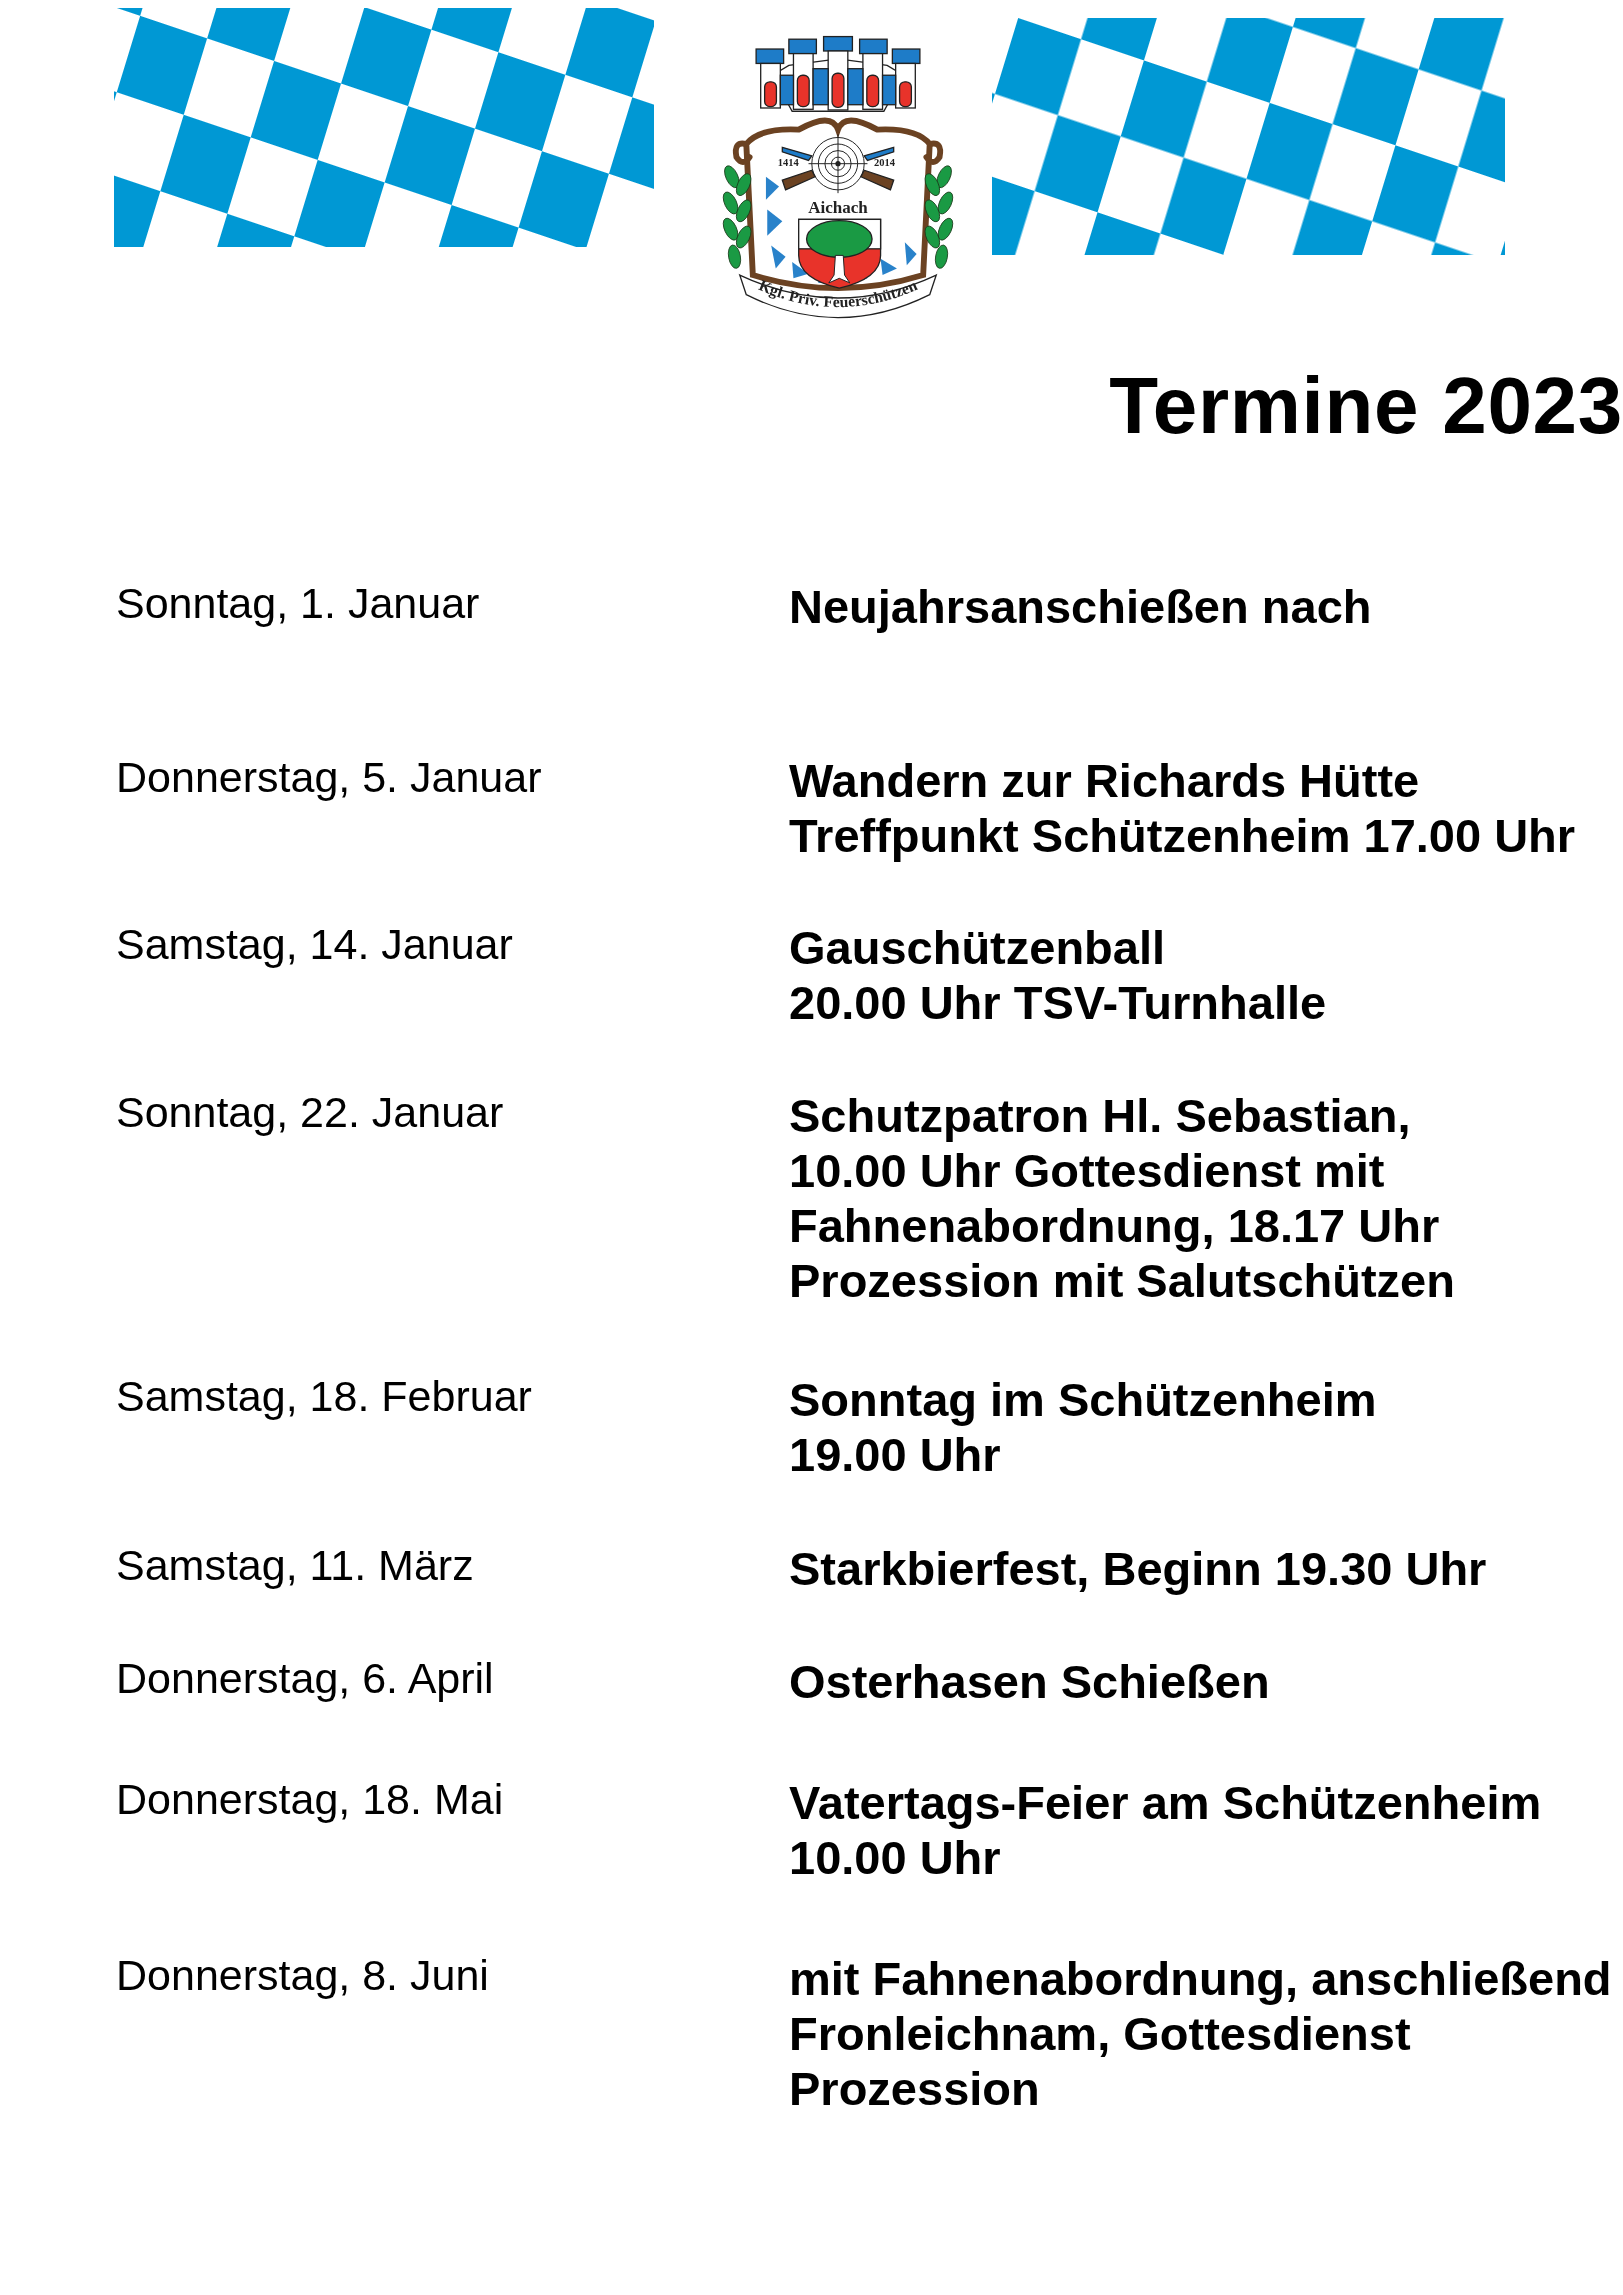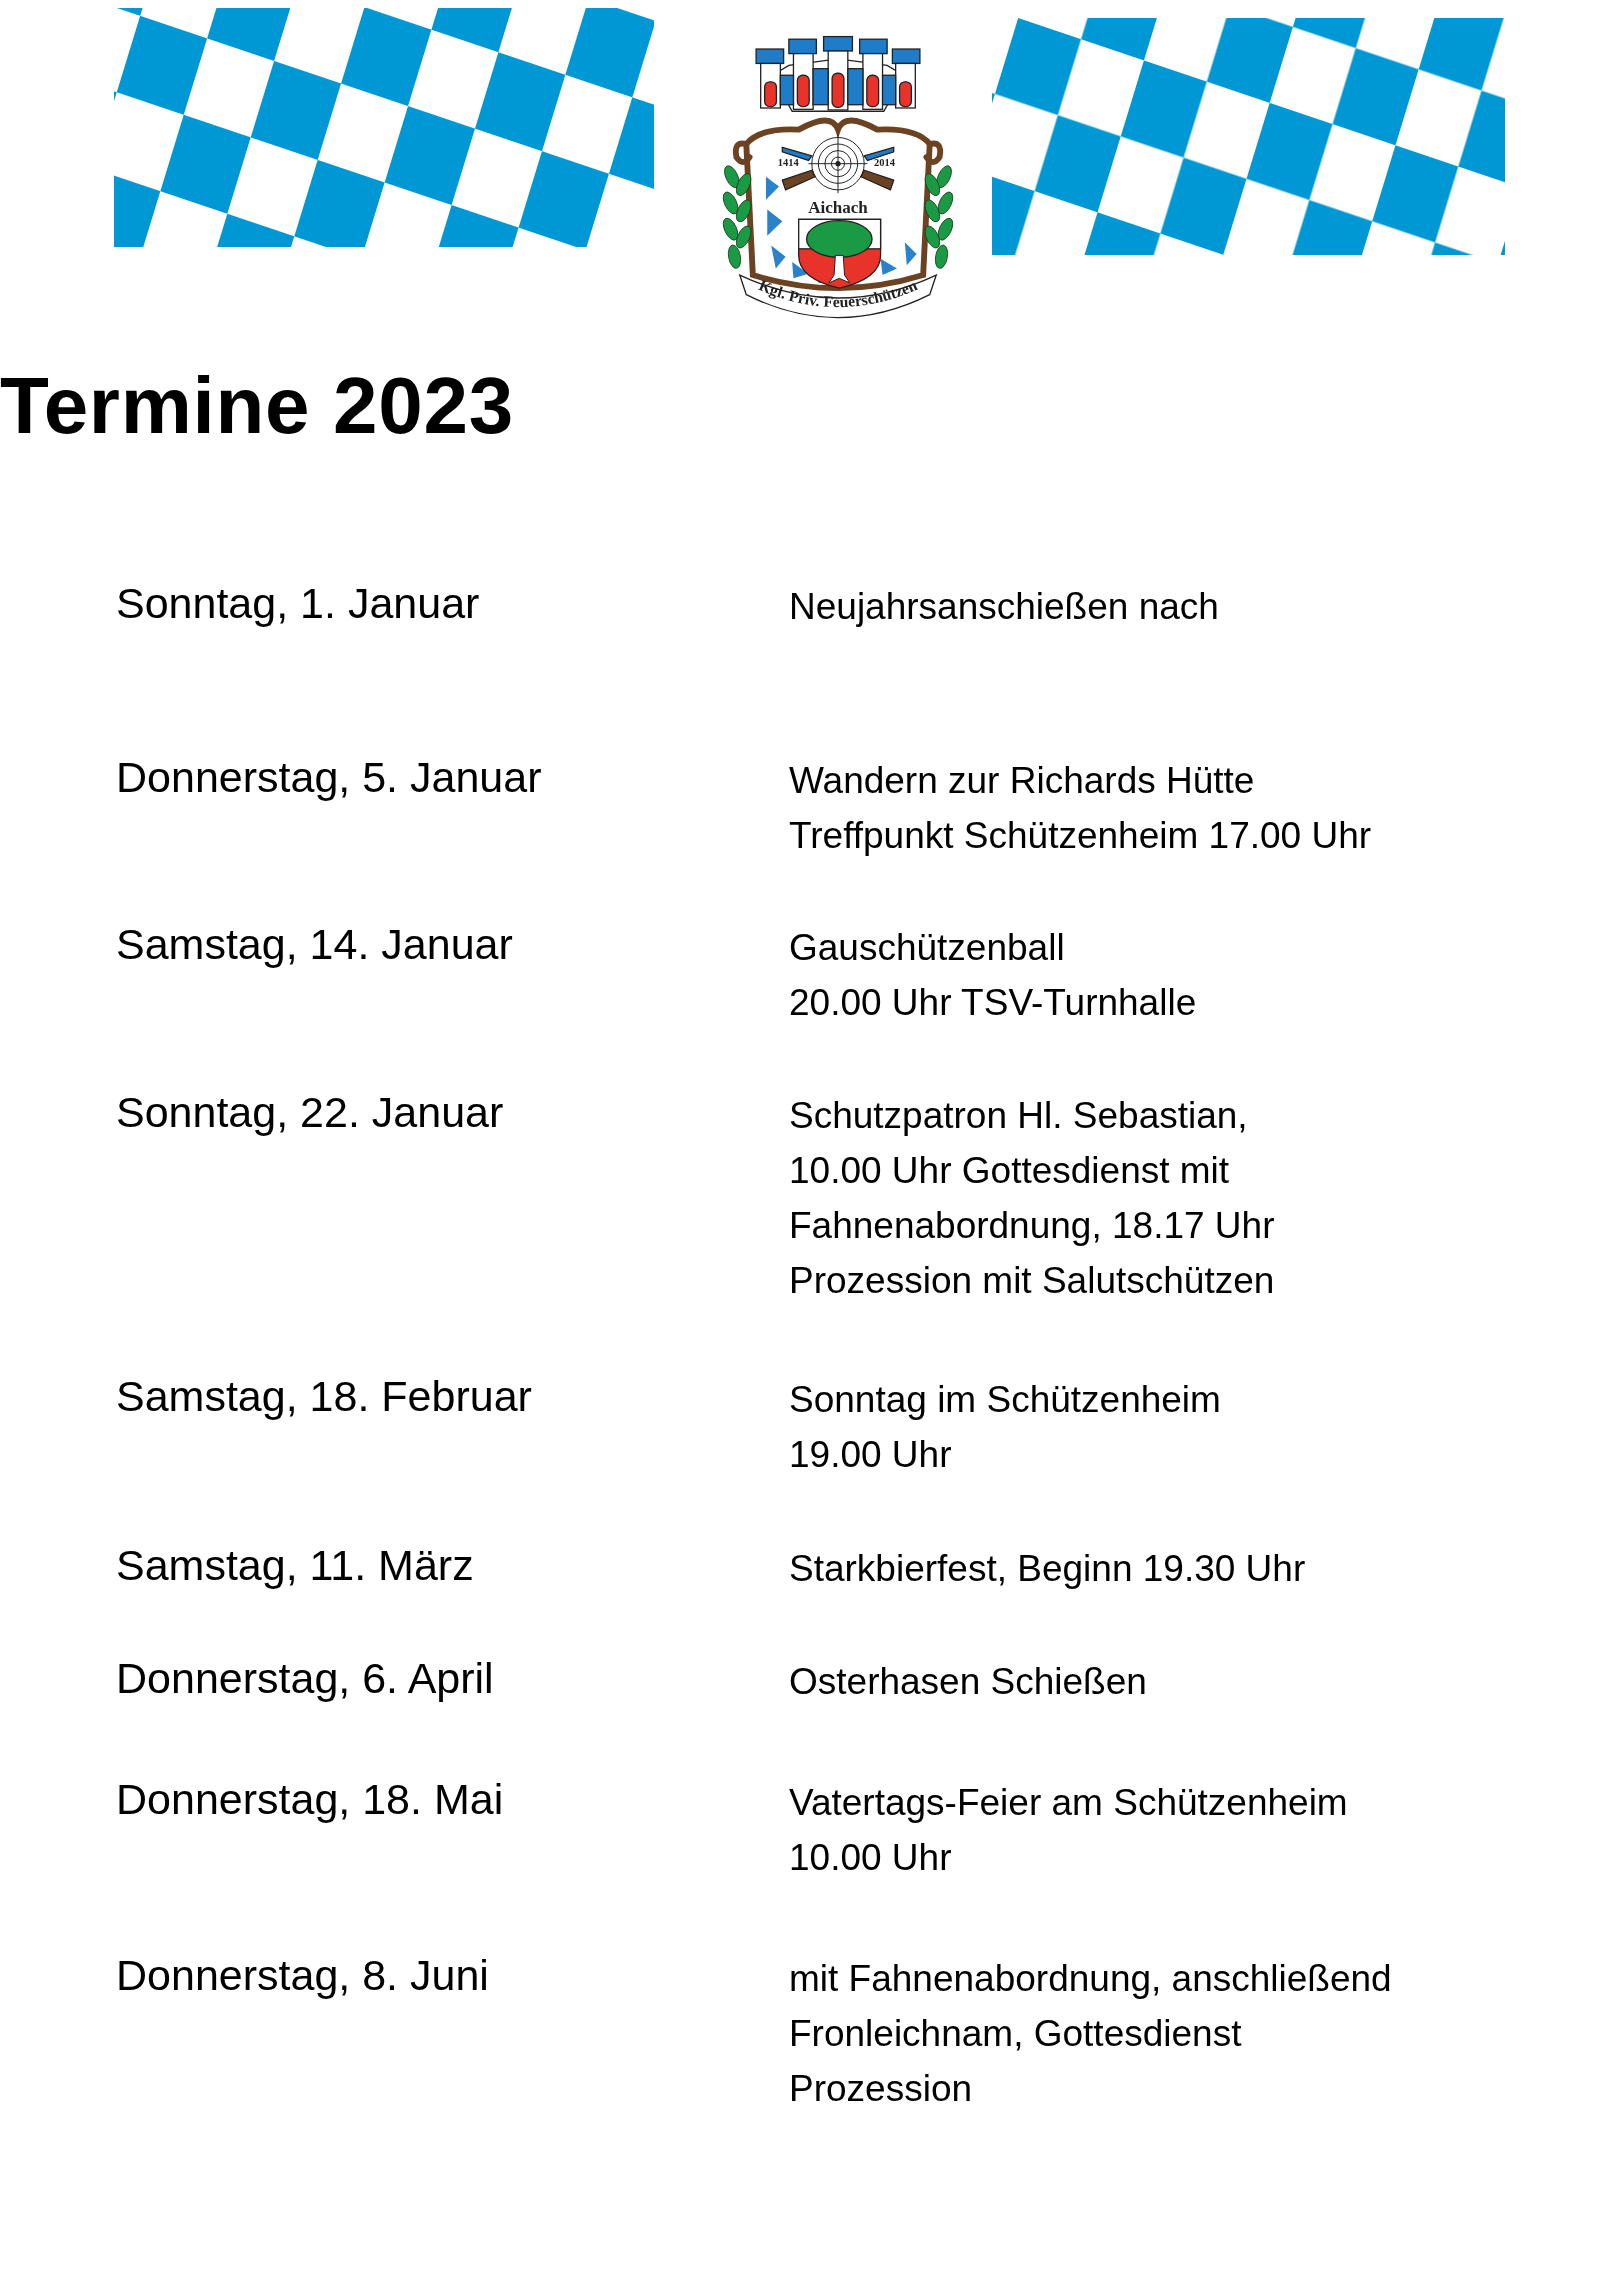--- a/index.html
+++ b/index.html
@@ -10,34 +10,34 @@
     }
     .flag { position: absolute; overflow: hidden; }
     .flag svg { display: block; width: 100%; height: 100%; }
     #flag-left  { left: 114px;  top: 7.9px; width: 540px; height: 239px; }
     #flag-right { left: 992px; top: 18.3px; width: 513px; height: 237px; }
     #crest { position: absolute; left: 720px; top: 13px; width: 236px; height: 321px; }
     #crest svg { width: 100%; height: 100%; display: block; }
 
     .title {
       position: absolute; left: 0; right: 0; top: 366px;
-      text-align: left; font-weight: bold; font-size: 80px;
+      text-align: right; font-weight: bold; font-size: 80px;
       letter-spacing: 0.7px; line-height: 1;
     }
 
     .events { position: absolute; left: 116px; top: 576px; width: 1472px; }
     .event { position: absolute; left: 0; width: 100%; }
     .event .date {
       position: absolute; left: 0; top: 0;
       font-weight: normal; font-size: 43px; line-height: 55px;
       white-space: nowrap;
     }
     .event .desc {
       position: absolute; left: 673px; top: 2.6px;
-      font-weight: normal; font-size: 37px; line-height: 55px;
+      font-weight: bold; font-size: 47px; line-height: 55px;
       white-space: nowrap;
     }
     .event .desc span { display: block; }
   </style>
 </head>
 <body>
 
 <div class="flag" id="flag-left">
   <svg viewBox="0 0 826 366" preserveAspectRatio="none">
     <defs>

